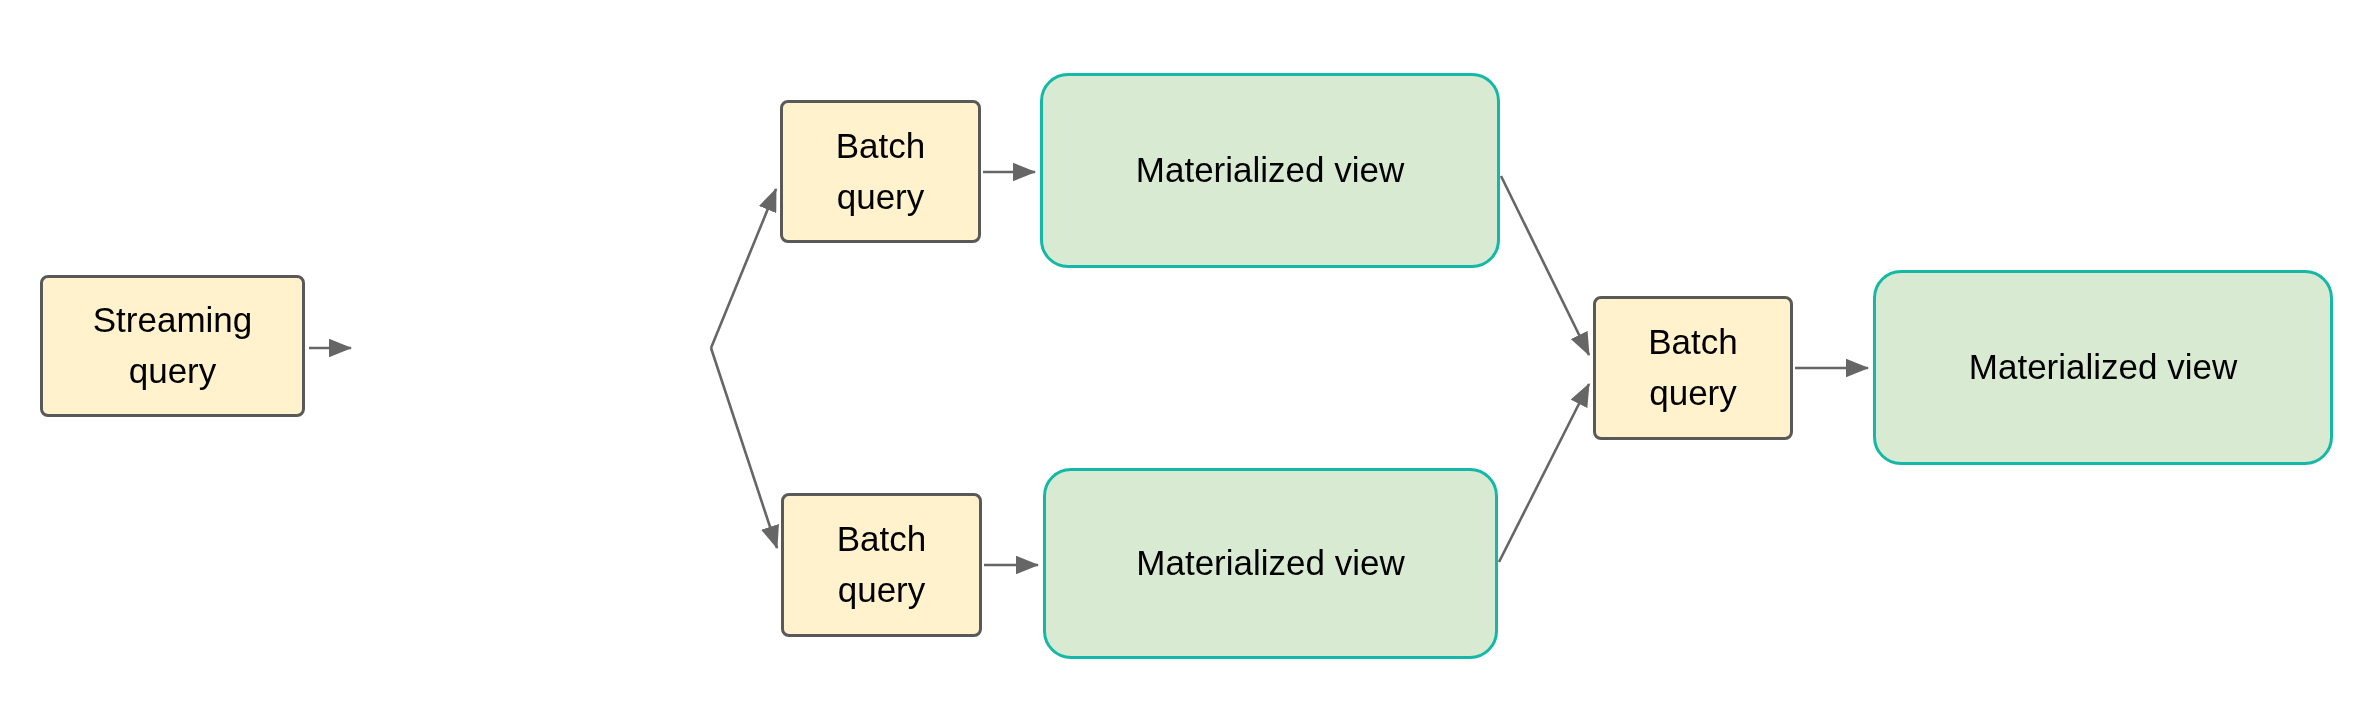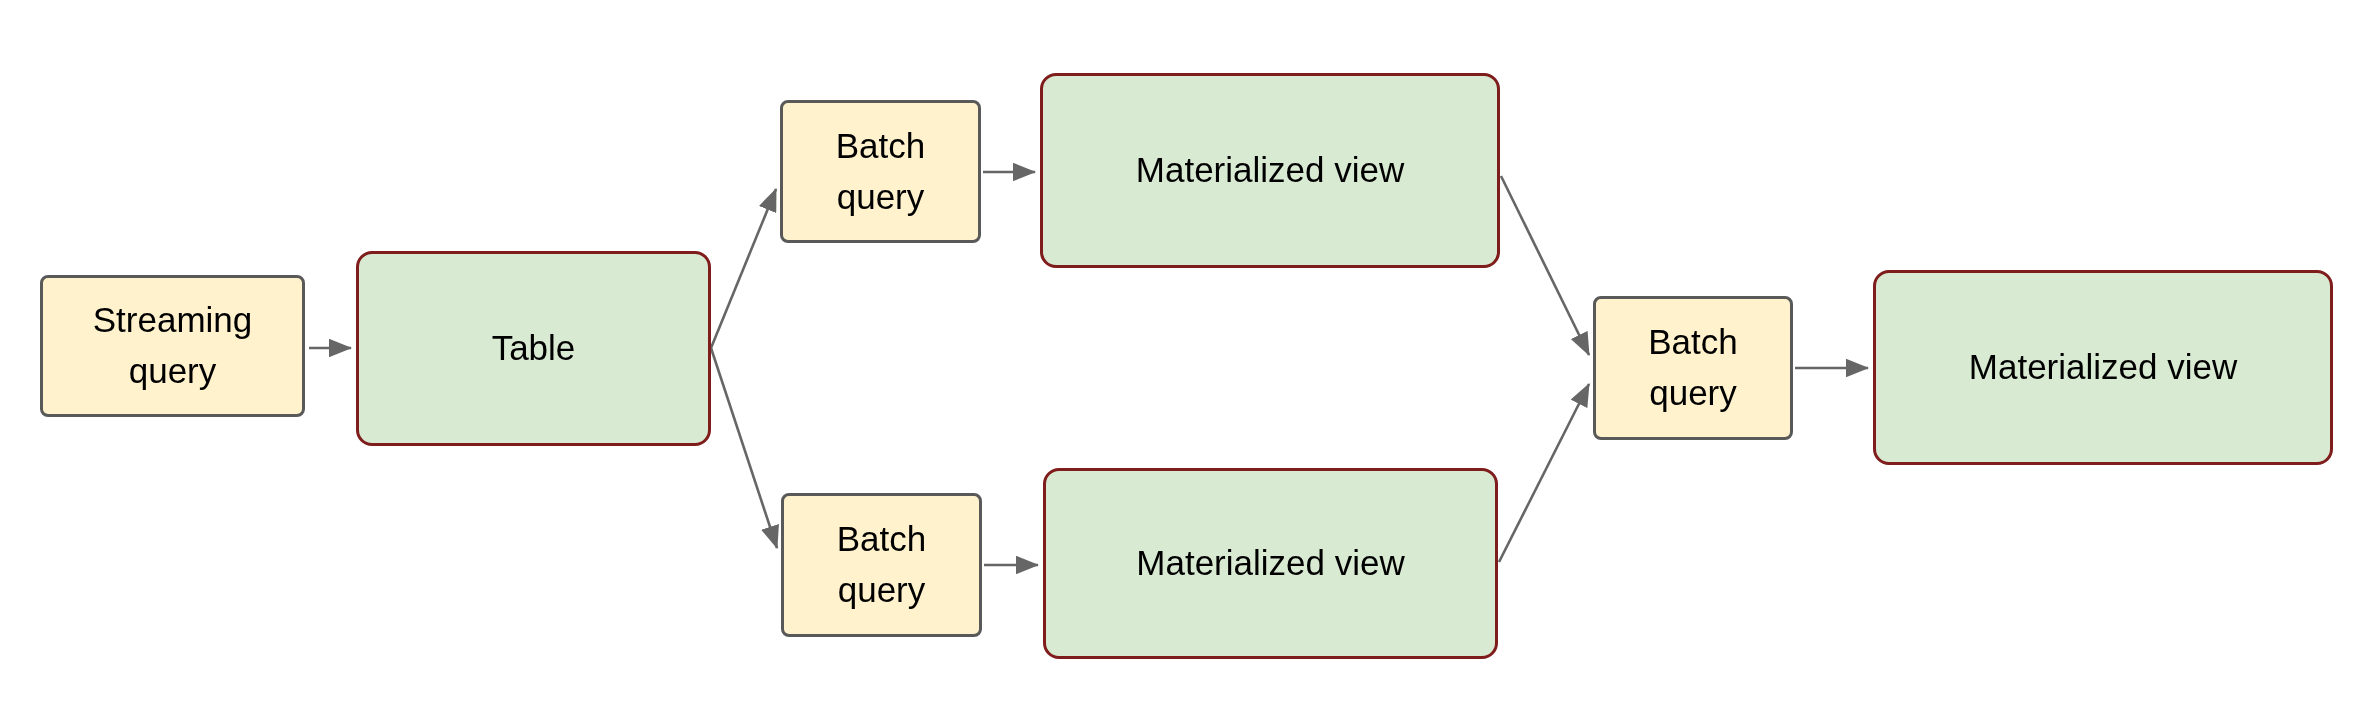--- a/index.html
+++ b/index.html
@@ -27,22 +27,22 @@
     color: #000000;
     white-space: pre-line;
   }
   .node.query {
     background: #fff2cc;
     border: 3px solid #595959;
     border-radius: 8px;
   }
   .node.store {
     background: #d9ead3;
-    border: 3px solid #7f1d1d;
-    border-radius: 16px;
+    border: 3px solid #14b8a6;
+    border-radius: 28px;
     text-align: center;
   }
   #n-streaming   { left:  40px; top: 275px; width: 265px; height: 142px; }
   #n-table       { left: 356px; top: 251px; width: 355px; height: 195px; }
   #n-batch-top   { left: 780px; top: 100px; width: 201px; height: 143px; }
   #n-mv-top      { left:1040px; top:  73px; width: 460px; height: 195px; }
   #n-batch-bot   { left: 781px; top: 493px; width: 201px; height: 144px; }
   #n-mv-bot      { left:1043px; top: 468px; width: 455px; height: 191px; }
   #n-batch-join  { left:1593px; top: 296px; width: 200px; height: 144px; }
   #n-mv-final    { left:1873px; top: 270px; width: 460px; height: 195px; }
@@ -77,23 +77,20 @@
     <line x1="1501" y1="176" x2="1589" y2="355" marker-end="url(#arrowhead)"></line>
     <line x1="1499" y1="562" x2="1589" y2="384" marker-end="url(#arrowhead)"></line>
     <line x1="1795" y1="368" x2="1868" y2="368" marker-end="url(#arrowhead)"></line>
   </svg>
 
   <div id="n-streaming" class="node query">
     <span>Streaming
 query</span>
   </div>
 
-  <div id="n-table" class="node store">
-    <span>Table</span>
-  </div>
 
   <div id="n-batch-top" class="node query">
     <span>Batch
 query</span>
   </div>
 
   <div id="n-mv-top" class="node store">
     <span>Materialized view</span>
   </div>
 

